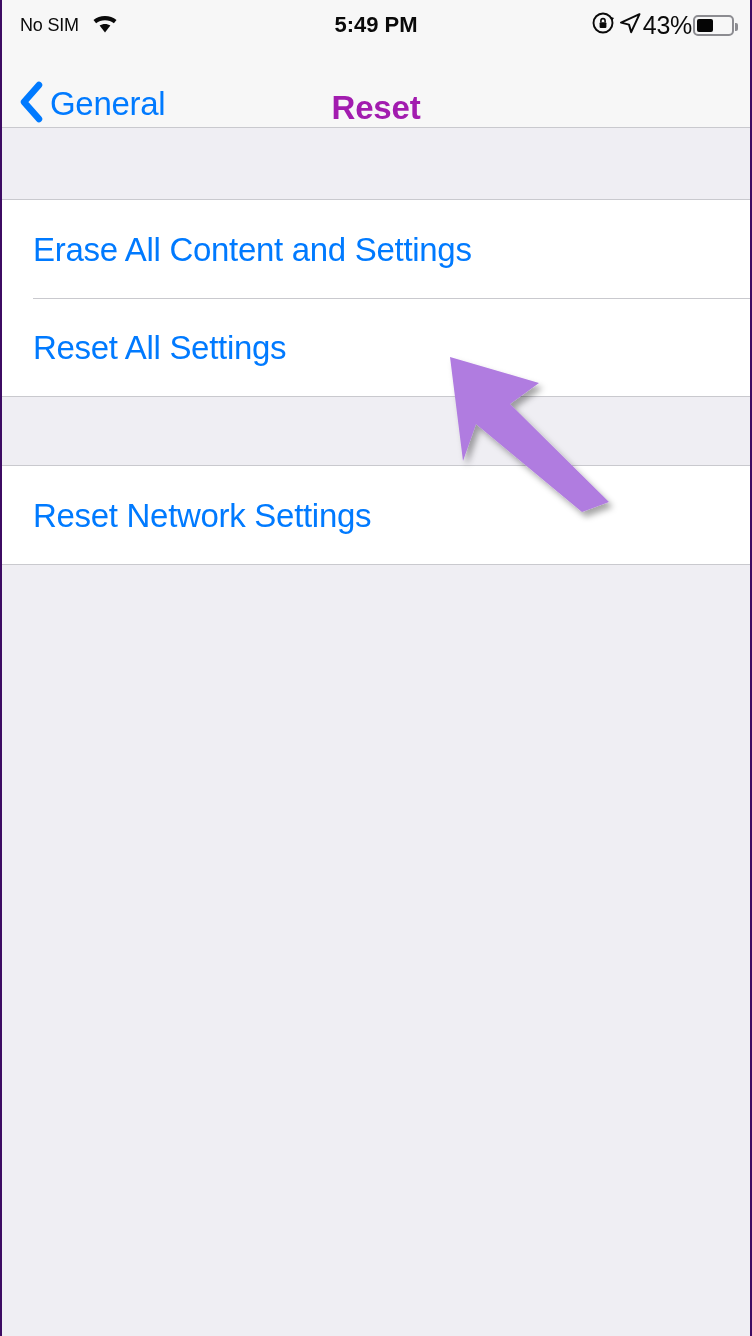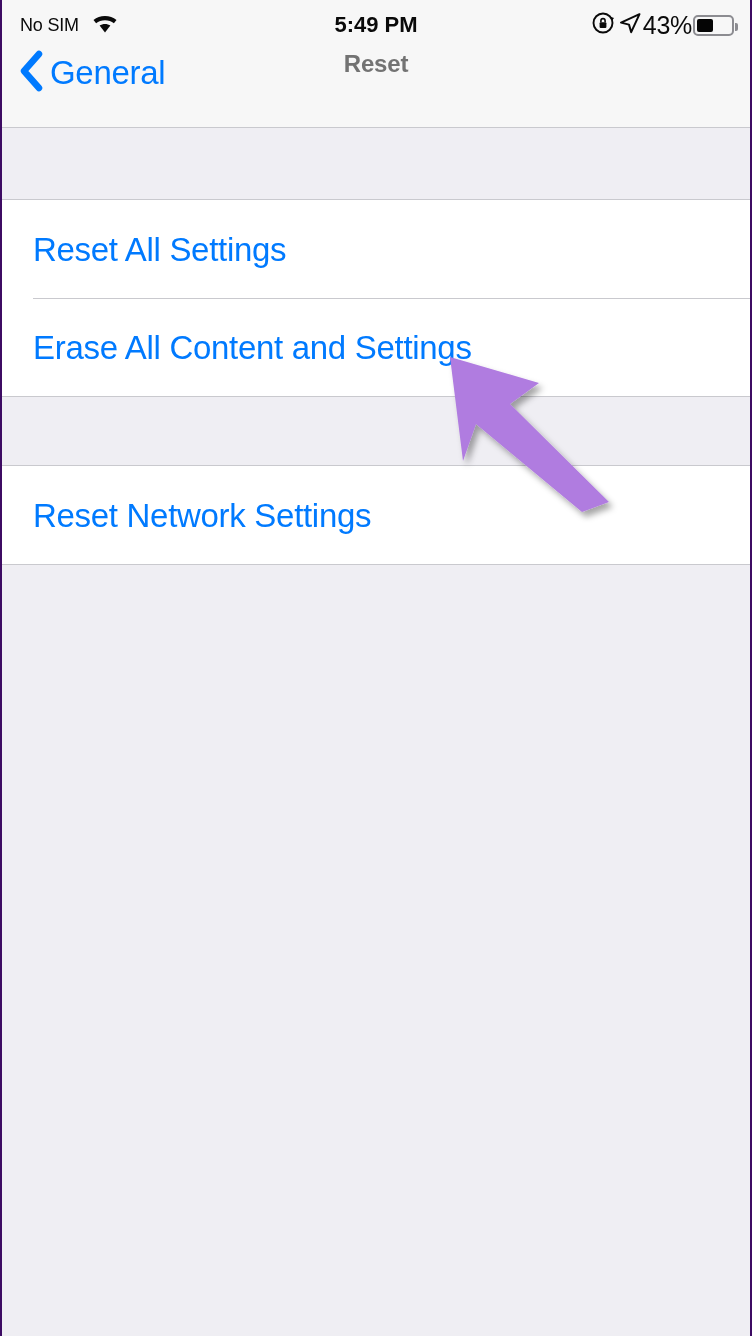--- a/index.html
+++ b/index.html
@@ -98,41 +98,41 @@
 
   
   .navbar {
     position: absolute;
     top: 50px; left: 0; right: 0;
     height: 78px;
     background: #F7F7F7;
     border-bottom: 1px solid #c9c9ce;
     box-sizing: border-box;
     display: flex;
-    align-items: flex-start;
+    align-items: flex-end;
   }
   .nav-back {
     display: flex;
     align-items: center;
     gap: 6px;
     margin-left: 16px;
     cursor: pointer;
   }
   .nav-back-label {
     font-size: 33px;
     color: #007AFF;
     letter-spacing: -0.3px;
   }
   .nav-title {
     position: absolute;
     left: 0; right: 0;
     text-align: center;
-    font-size: 24px;
+    font-size: 33px;
     font-weight: bold;
-    color: #737373;
+    color: #a21caf;
     letter-spacing: -0.2px;
     pointer-events: none;
   }
 
   
   .list {
     position: absolute;
     top: 128px;
     left: 0;
     right: 0;
@@ -236,24 +236,24 @@
     </div>
     <div class="nav-title">Reset</div>
   </div>
 
   <div class="list">
 
     <div class="gap" style="height:71px"></div>
 
     <div class="group">
       <div class="row">
-        <span class="row-label">Reset All Settings</span>
+        <span class="row-label">Erase All Content and Settings</span>
       </div>
       <div class="row">
-        <span class="row-label">Erase All Content and Settings</span>
+        <span class="row-label">Reset All Settings</span>
       </div>
     </div>
 
     <div class="gap" style="height:68px"></div>
 
     <div class="group">
       <div class="row">
         <span class="row-label">Reset Network Settings</span>
       </div>
     </div>

